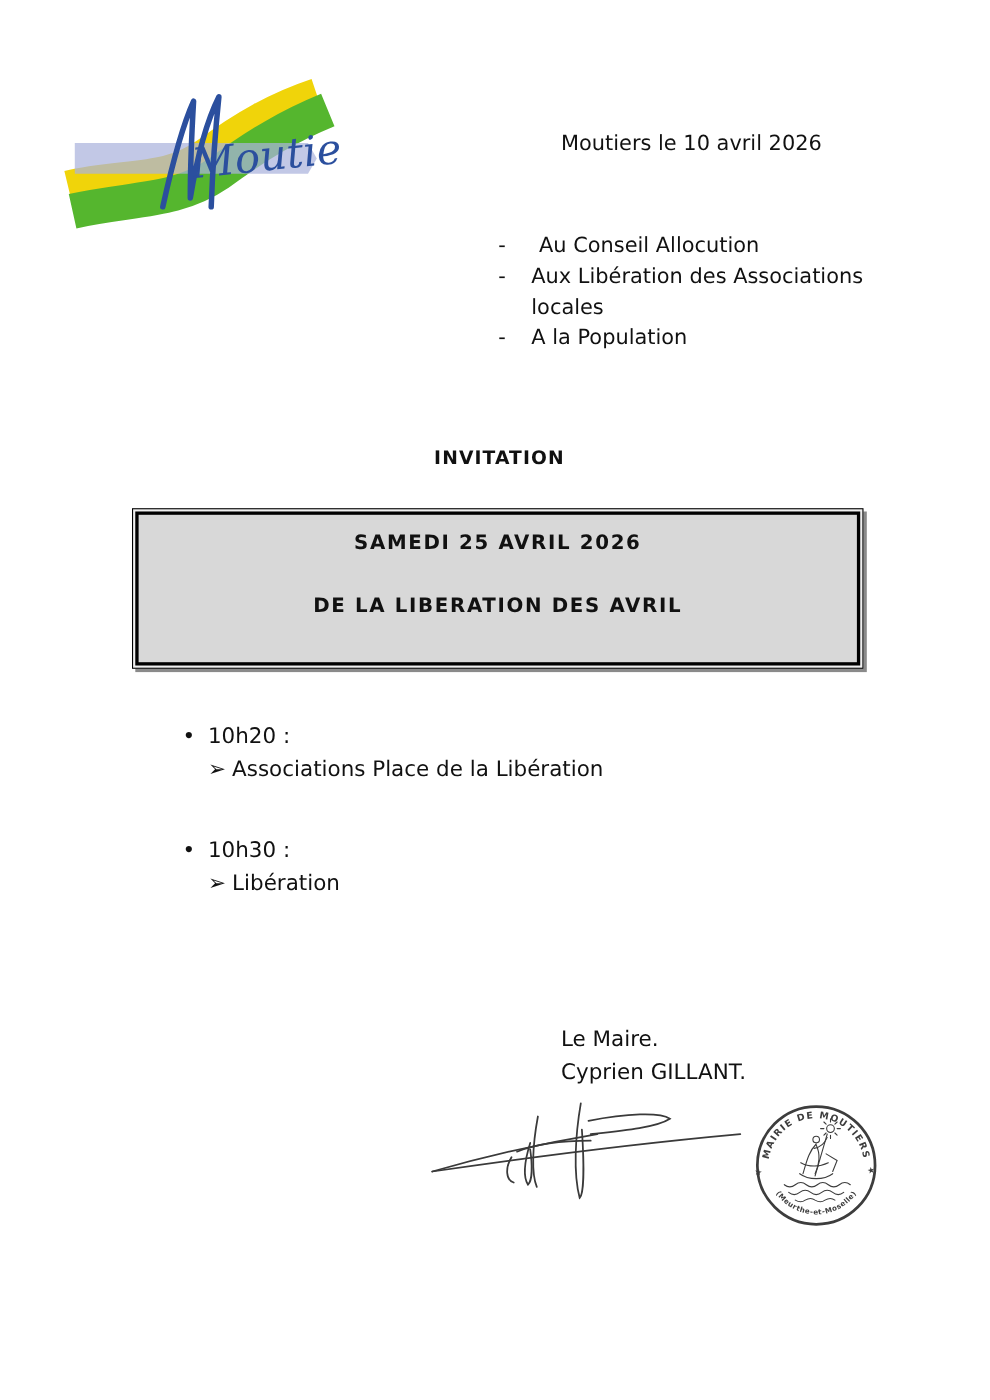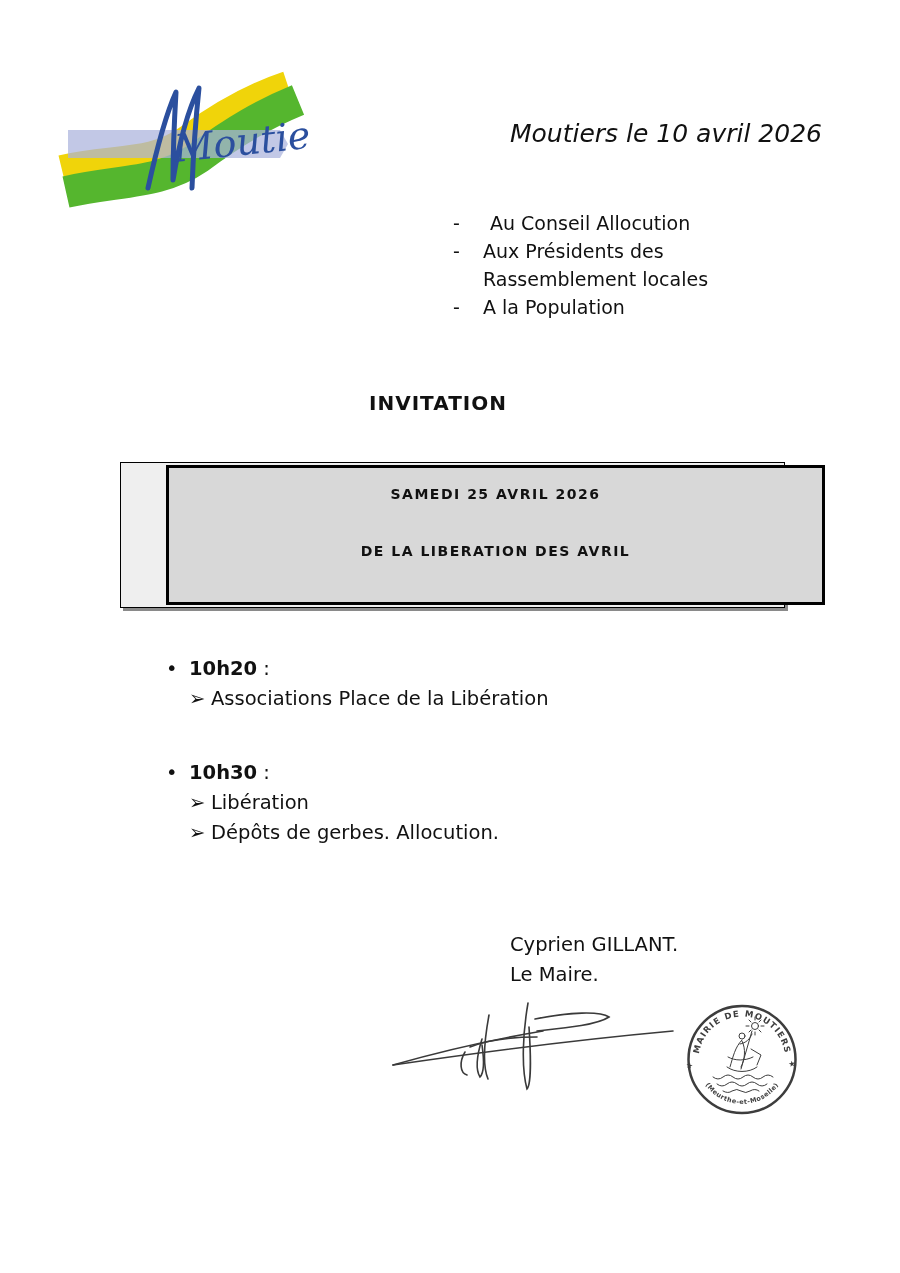--- a/index.html
+++ b/index.html
@@ -8,44 +8,44 @@
     width:900px;height:1273px;
     background:#ffffff;
     font-family:"DejaVu Sans", sans-serif;
     color:#111111;
     overflow:hidden;
   }
   
   .logo-svg{position:absolute;left:52px;top:66px;width:258px;height:152px;}
   .logo-word{font-family:"DejaVu Serif", serif;font-style:italic;}
   
-  .date-line{position:absolute;left:510px;top:119px;font-size:25px;font-style:italic;}
+  .date-line{position:absolute;left:510px;top:119px;font-size:19px;}
   
   .recipients{position:absolute;left:453px;top:209px;width:352px;font-size:19px;}
   .r-row{display:flex;line-height:28px;}
   .r-dash{width:30px;flex:0 0 30px;}
   .r-text{width:315px;}
   .r-text.indent-sm{padding-left:7px;}
   
-  .title{position:absolute;left:106px;top:391px;width:664px;margin:0;
-         text-align:center;font-size:20px;font-weight:bold;letter-spacing:1px;}
+  .title{position:absolute;left:106px;top:391px;width:664px;margin:16px;
+         text-align:center;font-size:17px;font-weight:bold;letter-spacing:1px;}
   
   .event-box{position:absolute;left:120px;top:462px;width:665px;height:146px;
              box-sizing:border-box;border:1px solid #000;background:#efefef;
              padding:2px;box-shadow:3px 3px 0 #8a8a8a;}
   .event-box-inner{box-sizing:border-box;width:100%;height:100%;
              border:3px solid #000;background:#d8d8d8;text-align:center;
-             font-weight:bold;font-size:14px;letter-spacing:1.5px;padding-top:13px;margin-left:43px;}
+             font-weight:bold;font-size:18px;letter-spacing:1.5px;padding-top:13px;}
   .ev-line{line-height:26px;}
   .ev-date{margin-bottom:31px;}
   
   .schedule{position:absolute;left:166px;top:654px;font-size:19.5px;}
   .sch-time{line-height:29px;}
   .sch-time .blt{display:inline-block;width:23px;}
-  .sch-time b{font-weight:bold;}
+  .sch-time b{font-weight:normal;}
   .sch-item{line-height:29px;padding-left:23px;margin-top:1px;}
   .sch-item .arw{display:inline-block;width:22px;}
   .g2{margin-top:45px;}
   
   .closing{position:absolute;left:510px;top:930px;font-size:19.5px;line-height:30px;}
   
   .sig-svg{position:absolute;left:385px;top:997px;width:290px;height:100px;}
   .stamp-svg{position:absolute;left:683px;top:999px;width:118px;height:121px;}
   .stamp-text{font-family:"DejaVu Sans", sans-serif;font-weight:bold;fill:#3d3d3d;}
 </style>
@@ -68,21 +68,21 @@
 
   <div class="date-line">Moutiers le 10 avril 2026</div>
 
   <div class="recipients">
     <div class="r-row">
       <span class="r-dash">-</span>
       <span class="r-text indent-sm">Au Conseil Allocution</span>
     </div>
     <div class="r-row">
       <span class="r-dash">-</span>
-      <span class="r-text">Aux Présidents des Rassemblement locales</span>
+      <span class="r-text">Aux Libération des Associations locales</span>
     </div>
     <div class="r-row">
       <span class="r-dash">-</span>
       <span class="r-text">A la Population</span>
     </div>
   </div>
 
   <h1 class="title">INVITATION</h1>
 
   <div class="event-box">
@@ -99,28 +99,25 @@
     <div class="sch-item">
       <span class="arw">➢</span><span>Associations Place de la Libération</span>
     </div>
 
     <div class="sch-time g2">
       <span class="blt">•</span><b>10h30</b><span> :</span>
     </div>
     <div class="sch-item">
       <span class="arw">➢</span><span>Libération</span>
     </div>
-    <div class="sch-item">
-      <span class="arw">➢</span><span>Dépôts de gerbes. Allocution.</span>
-    </div>
   </div>
 
   <div class="closing">
+    <div>Le Maire.</div>
     <div>Cyprien GILLANT.</div>
-    <div>Le Maire.</div>
   </div>
 
   <svg class="sig-svg" viewBox="0 0 290 100" aria-hidden="true">
     <g fill="none" stroke="#3a3a3a" stroke-width="1.6" stroke-linecap="round">
       <path d="M 8,68 C 90,56 200,42 288,34"></path>
       <path d="M 8,68 C 50,56 110,42 158,34"></path>
       <path d="M 150,22 C 185,15 215,14 224,20 C 212,28 180,31 152,34"></path>
       <path d="M 97,42 C 92,58 90,72 95,80 C 99,76 99,62 97,48"></path>
       <path d="M 104,18 C 99,45 98,70 103,82"></path>
       <path d="M 143,6 C 138,35 136,70 142,92 C 146,88 146,60 144,30"></path>

